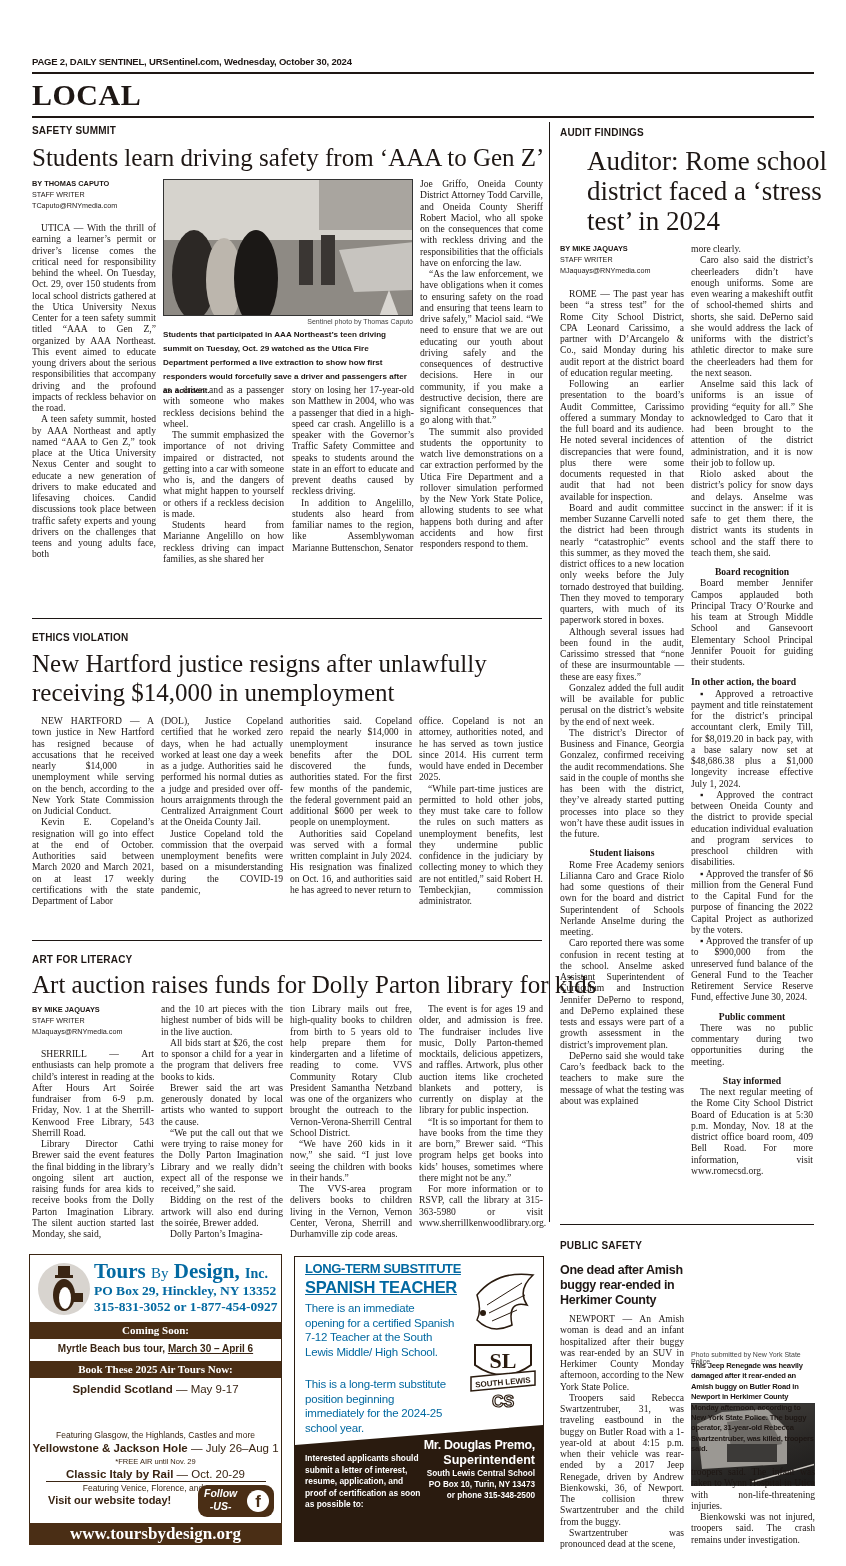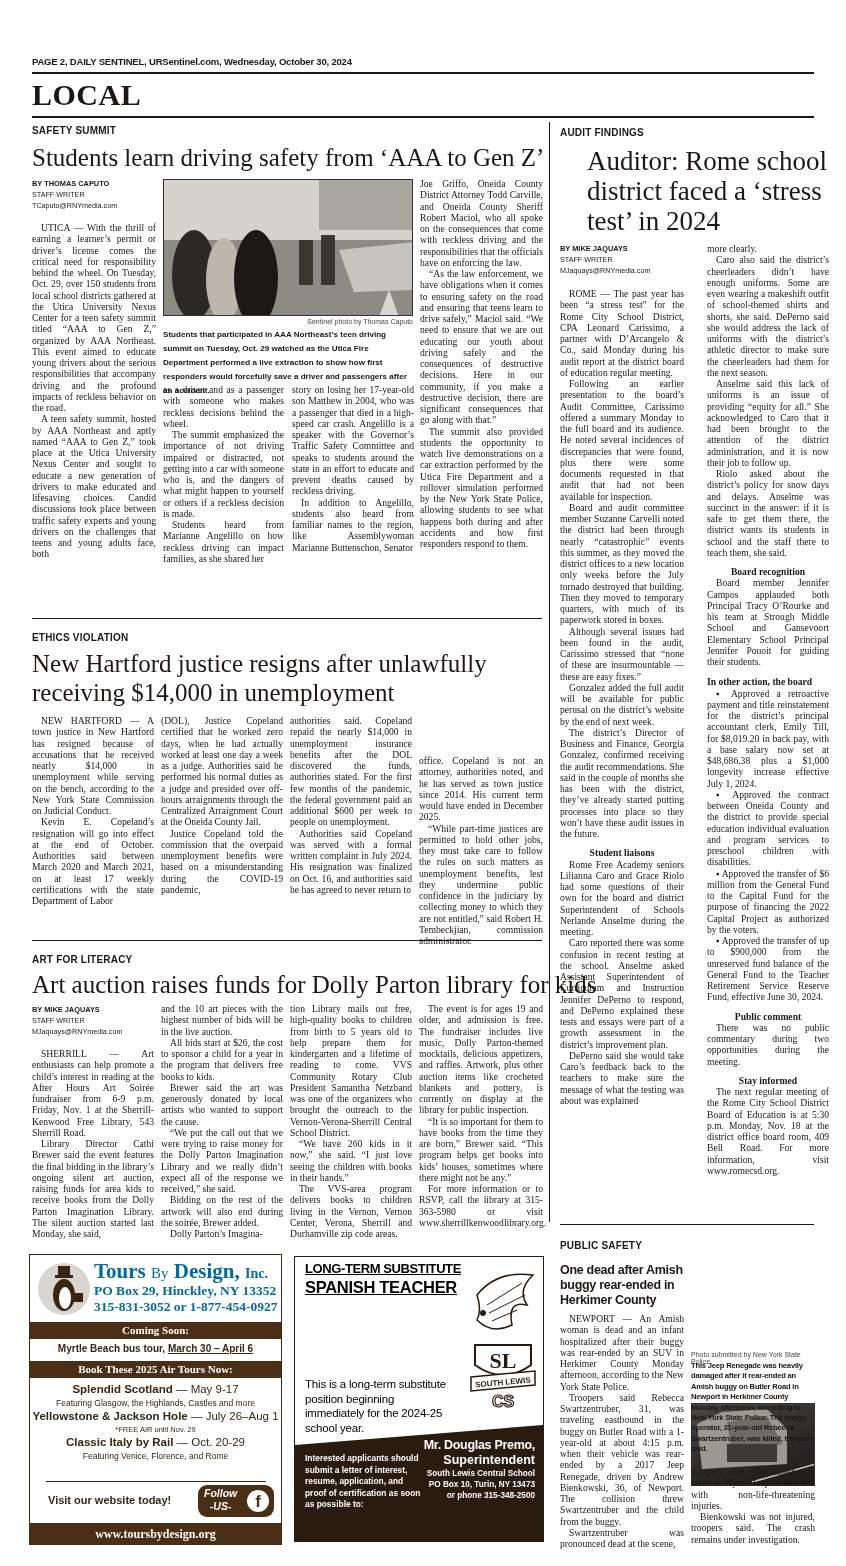--- a/index.html
+++ b/index.html
@@ -22,21 +22,21 @@
   .caption { font-family: "Liberation Sans", sans-serif; font-weight: bold; font-size: 8.1px; line-height: 14px; }
   .credit { font-family: "Liberation Sans Narrow", "Liberation Sans", sans-serif; font-size: 7px; color: #444; text-align: right; }
   .photo { background: linear-gradient(180deg, #c9c6c1 0%, #a8a49e 35%, #77736e 60%, #5a5651 100%); position: relative; overflow: hidden; border: 1px solid #333; }
   .vline { background: #1e1714; width: 1px; }
   
   .ad1 { left: 29px; top: 1254px; width: 253px; height: 290px; border: 1.5px solid #3a2513; }
   .brown { background: #4a2e15; color: #fff; }
   .ad1 .brand { font-family: "Liberation Serif", serif; font-weight: bold; color: #0369a1; }
   .ad1 .tour { font-family: "Liberation Sans", sans-serif; color: #3a2513; text-align: center; }
   .ad2 { left: 294px; top: 1256px; width: 250px; height: 286px; border: 1.5px solid #2a1b0f; }
-  .ad2 .cond { font-family: "Liberation Sans", sans-serif; color: #000000; }
+  .ad2 .cond { font-family: "Liberation Sans", sans-serif; color: #0369a1; }
 </style>
 </head>
 <body>
 
 <div class="abs folio">PAGE 2, DAILY SENTINEL, URSentinel.com, Wednesday, October 30, 2024</div>
 <div class="abs rule" style="left:32px; top:72px; width:782px;"></div>
 <div class="abs section-name">LOCAL</div>
 <div class="abs rule" style="left:32px; top:116px; width:782px;"></div>
 
 <div class="abs kicker" style="left:32px; top:125px;">SAFETY SUMMIT</div>
@@ -91,21 +91,21 @@
   <p>Kevin E. Copeland’s resignation will go into effect at the end of October. Authorities said between March 2020 and March 2021, on at least 17 weekly certifications with the state Department of Labor</p>
 </div>
 <div class="abs body" style="left:161px; top:715px; width:122px;">
   <p style="text-indent:0">(DOL), Justice Copeland certified that he worked zero days, when he had actually worked at least one day a week as a judge. Authorities said he performed his normal duties as a judge and presided over off-hours arraignments through the Centralized Arraignment Court at the Oneida County Jail.</p>
   <p>Justice Copeland told the commission that the overpaid unemployment benefits were based on a misunderstanding during the COVID-19 pandemic,</p>
 </div>
 <div class="abs body" style="left:290px; top:715px; width:122px;">
   <p style="text-indent:0">authorities said. Copeland repaid the nearly $14,000 in unemployment insurance benefits after the DOL discovered the funds, authorities stated. For the first few months of the pandemic, the federal government paid an additional $600 per week to people on unemployment.</p>
   <p>Authorities said Copeland was served with a formal written complaint in July 2024. His resignation was finalized on Oct. 16, and authorities said he has agreed to never return to</p>
 </div>
-<div class="abs body" style="left:419px; top:715px; width:124px;margin-top:40px;">
+<div class="abs body" style="left:419px; top:715px; width:124px;">
   <p style="text-indent:0">office. Copeland is not an attorney, authorities noted, and he has served as town justice since 2014. His current term would have ended in December 2025.</p>
   <p>“While part-time justices are permitted to hold other jobs, they must take care to follow the rules on such matters as unemployment benefits, lest they undermine public confidence in the judiciary by collecting money to which they are not entitled,” said Robert H. Tembeckjian, commission administrator.</p>
 </div>
 
 <div class="abs rule" style="left:32px; top:940px; width:510px; height:1px;"></div>
 
 <div class="abs kicker" style="left:32px; top:954px;">ART FOR LITERACY</div>
 <h1 class="abs headline h-lg" style="left:32px; top:970px; width:515px; white-space:nowrap;">Art auction raises funds for Dolly Parton library for kids</h1>
 <div class="abs byline" style="left:32px; top:1004px; width:122px;">
   <b>BY MIKE JAQUAYS</b><br>
@@ -149,21 +149,21 @@
   <p>Following an earlier presentation to the board’s Audit Committee, Carissimo offered a summary Monday to the full board and its audience. He noted several incidences of discrepancies that were found, plus there were some documents requested in that audit that had not been available for inspection.</p>
   <p>Board and audit committee member Suzanne Carvelli noted the district had been through nearly “catastrophic” events this summer, as they moved the district offices to a new location only weeks before the July tornado destroyed that building. Then they moved to temporary quarters, with much of its paperwork stored in boxes.</p>
   <p>Although several issues had been found in the audit, Carissimo stressed that “none of these are insurmountable — these are easy fixes.”</p>
   <p>Gonzalez added the full audit will be available for public perusal on the district’s website by the end of next week.</p>
   <p>The district’s Director of Business and Finance, Georgia Gonzalez, confirmed receiving the audit recommendations. She said in the couple of months she has been with the district, they’ve already started putting processes into place so they won’t have these audit issues in the future.</p>
   <div class="sub">Student liaisons</div>
   <p>Rome Free Academy seniors Lilianna Caro and Grace Riolo had some questions of their own for the board and district Superintendent of Schools Nerlande Anselme during the meeting.</p>
   <p>Caro reported there was some confusion in recent testing at the school. Anselme asked Assistant Superintendent of Curriculum and Instruction Jennifer DePerno to respond, and DePerno explained these tests and essays were part of a growth assessment in the district’s improvement plan.</p>
   <p>DePerno said she would take Caro’s feedback back to the teachers to make sure the message of what the testing was about was explained</p>
 </div>
-<div class="abs body" style="left:707px; top:243px; width:122px;">
+<div class="abs body" style="left:691px; top:243px; width:122px;">
   <p style="text-indent:0">more clearly.</p>
   <p>Caro also said the district’s cheerleaders didn’t have enough uniforms. Some are even wearing a makeshift outfit of school-themed shirts and shorts, she said. DePerno said she would address the lack of uniforms with the district’s athletic director to make sure the cheerleaders had them for the next season.</p>
   <p>Anselme said this lack of uniforms is an issue of providing “equity for all.” She acknowledged to Caro that it had been brought to the attention of the district administration, and it is now their job to follow up.</p>
   <p>Riolo asked about the district’s policy for snow days and delays. Anselme was succinct in the answer: if it is safe to get them there, the district wants its students in school and the staff there to teach them, she said.</p>
   <div class="sub">Board recognition</div>
   <p>Board member Jennifer Campos applauded both Principal Tracy O’Rourke and his team at Strough Middle School and Gansevoort Elementary School Principal Jennifer Pouoit for guiding their students.</p>
   <div class="sub left" style="margin-top:9px;">In other action, the board</div>
   <p>▪ Approved a retroactive payment and title reinstatement for the district’s principal accountant clerk, Emily Till, for $8,019.20 in back pay, with a base salary now set at $48,686.38 plus a $1,000 longevity increase effective July 1, 2024.</p>
   <p>▪ Approved the contract between Oneida County and the district to provide special education individual evaluation and program services to preschool children with disabilities.</p>
   <p>▪ Approved the transfer of $6 million from the General Fund to the Capital Fund for the purpose of financing the 2022 Capital Project as authorized by the voters.</p>
@@ -219,40 +219,41 @@
 
   <div class="brown" style="position:absolute; left:0; top:67px; width:100%; height:17px; text-align:center; font-family:'Liberation Serif',serif; font-weight:bold; font-size:11px; line-height:17px;">Coming Soon:</div>
   <div class="tour" style="position:absolute; left:0; top:88px; width:100%; font-size:10px; font-weight:bold;">
     <span>Myrtle Beach bus tour,</span>
     <span style="text-decoration:underline;">March 30 – April 6</span>
   </div>
   <div class="brown" style="position:absolute; left:0; top:106px; width:100%; height:17px; text-align:center; font-family:'Liberation Serif',serif; font-weight:bold; font-size:11px; line-height:17px;">Book These 2025 Air Tours Now:</div>
 
   <div class="tour" style="position:absolute; left:0; top:127px; width:100%;">
     <div style="font-size:11.5px; line-height:15px;"><b>Splendid Scotland</b> <span>— May 9-17</span></div>
-    <div style="font-size:8.5px; line-height:12px;">Featuring Glasgow, the Highlands, Castles and more</div>
+    <div style="font-size:8.5px; line-height:12px;margin-top:32px;">Featuring Glasgow, the Highlands, Castles and more</div>
     <div style="font-size:11.5px; line-height:15px;"><b>Yellowstone &amp; Jackson Hole</b> <span>— July 26–Aug 1</span></div>
     <div style="font-size:7.5px; line-height:11px;">*FREE AIR until Nov. 29</div>
     <div style="font-size:11.5px; line-height:15px;"><b>Classic Italy by Rail</b> <span>— Oct. 20-29</span></div>
     <div style="font-size:8.5px; line-height:12px;">Featuring Venice, Florence, and Rome</div>
   </div>
   <div style="position:absolute; left:16px; top:226px; width:220px; height:1px; background:#3a2513;"></div>
   <div class="tour" style="position:absolute; left:18px; top:239px; font-size:11px; font-weight:bold; text-align:left;">Visit our website today!</div>
   <div class="brown" style="position:absolute; left:168px; top:230px; width:76px; height:32px; border-radius:9px;">
     <div style="position:absolute; left:6px; top:2px; font-family:'Liberation Sans',sans-serif; font-style:italic; font-weight:bold; font-size:10.5px; line-height:13px; text-align:center;">
       <span>Follow</span><br><span>-US-</span>
     </div>
     <div style="position:absolute; right:5px; top:5px; width:22px; height:22px; border-radius:50%; background:#fff; color:#4a2e15; font-family:'Liberation Sans',sans-serif; font-weight:bold; font-size:17px; line-height:24px; text-align:center;">f</div>
   </div>
-  <div class="brown" style="position:absolute; left:-1px; top:268px; width:253px; height:22px; text-align:center; font-family:'Liberation Serif',serif; font-weight:bold; font-size:12px; line-height:22px;">www.toursbydesign.org</div>
+  <div class="brown" style="position:absolute; left:-1px; top:268px; width:253px; height:22px; text-align:center; font-family:'Liberation Serif',serif; font-weight:bold; font-size:17px; line-height:22px;">www.toursbydesign.org</div>
 </div>
 
 <div class="abs ad2">
   <div class="cond" style="position:absolute; left:10px; top:5px; font-weight:bold; font-size:13px; line-height:14px; text-decoration:underline; letter-spacing:-0.4px;">LONG-TERM SUBSTITUTE</div>
   <div class="cond" style="position:absolute; left:10px; top:20px; font-weight:bold; font-size:16.5px; line-height:20px; text-decoration:underline; letter-spacing:-0.3px;">SPANISH TEACHER</div>
+  <div class="cond" style="position:absolute; left:10px; top:44px; width:150px; font-size:11.5px; line-height:14.5px; letter-spacing:-0.2px;">There is an immediate opening for a certified Spanish 7-12 Teacher at the South Lewis Middle/ High School.</div>
   <div class="cond" style="position:absolute; left:10px; top:120px; width:150px; font-size:11.5px; line-height:14.5px; letter-spacing:-0.2px;">This is a long-term substitute position beginning immediately for the 2024-25 school year.</div>
   <div style="position:absolute; left:172px; top:8px; width:72px; height:145px;">
     <svg width="72" height="145" viewBox="0 0 72 145">
       <path d="M10 30 Q30 5 66 10 Q50 25 60 40 Q40 35 45 60 Q25 70 10 55 Q15 45 10 30 Z" fill="none" stroke="#2a1b0f" stroke-width="1.5"></path>
       <path d="M20 40 L55 18 M22 48 L58 30 M25 56 L50 45" stroke="#2a1b0f" stroke-width="1"></path>
       <circle cx="16" cy="48" r="3" fill="#2a1b0f"></circle>
       <path d="M8 80 L64 80 L64 100 Q36 120 8 100 Z" fill="#fff" stroke="#2a1b0f" stroke-width="2"></path>
       <text x="36" y="103" text-anchor="middle" font-family="Liberation Serif, serif" font-size="22" font-weight="bold" fill="#2a1b0f">SL</text>
       <path d="M4 112 L68 106 L68 120 L4 126 Z" fill="#fff" stroke="#2a1b0f" stroke-width="1.5"></path>
       <text x="36" y="120" text-anchor="middle" font-family="Liberation Sans, sans-serif" font-size="8" font-weight="bold" fill="#2a1b0f" transform="rotate(-5 36 118)">SOUTH LEWIS</text>

